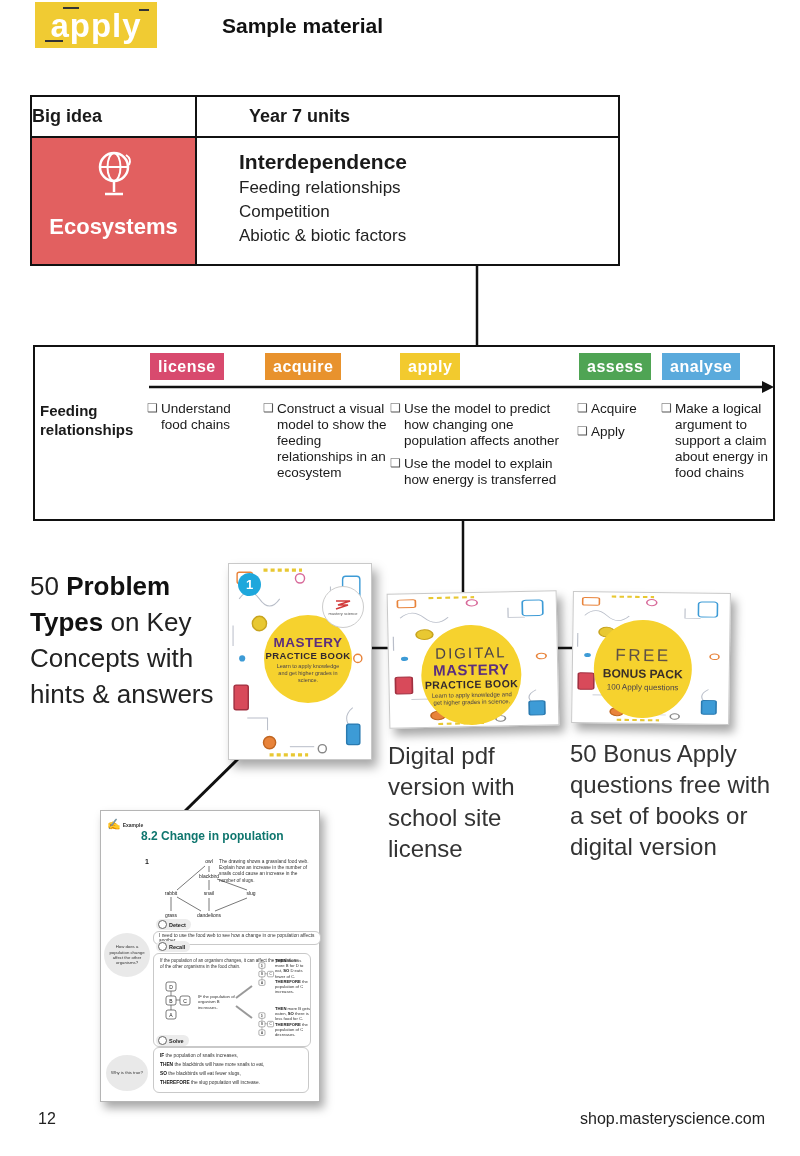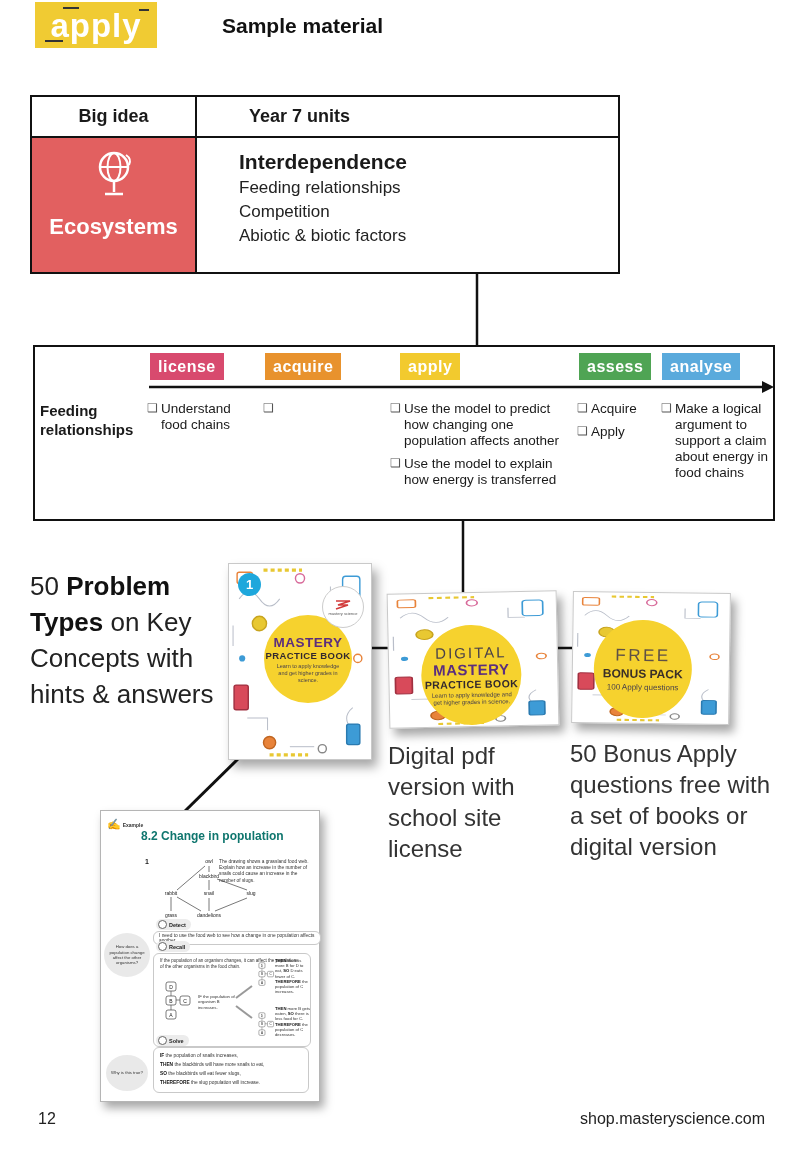--- a/index.html
+++ b/index.html
@@ -13,25 +13,25 @@
   .logo-mark{position:absolute;background:#333;height:2px;}
   #page-title{left:186px;top:14px;font-size:21px;font-weight:bold;color:#111;margin-left:36px;}
 
   
   #connectors{left:0;top:0;z-index:0;}
 
   
   #bigidea-table{left:30px;top:95px;width:590px;border:2px solid #111;border-collapse:collapse;background:#fff;z-index:1;}
   #bigidea-table td,#bigidea-table th{border:2px solid #111;vertical-align:top;}
   .th-cell{font-size:18px;font-weight:bold;padding:9px 0;}
-  .col1{width:163px;text-align:center;}
+  .col1{width:163px;text-align:left;}
   .col2 .th-inner{padding-left:52px;text-align:left;}
   #ecosystem-cell{background:#e26060;text-align:center;padding:10px 0 12px 0;}
   #ecosystem-cell .label{color:#fff;font-size:22px;font-weight:bold;margin-top:10px;}
-  #unit-cell{padding:12px 10px 24px 42px;}
+  #unit-cell{padding:12px 10px 16px 42px;}
   #unit-title{font-size:21px;font-weight:bold;margin-bottom:2px;}
   .unit-line{font-size:17px;line-height:24px;color:#222;}
 
   
   #flow-box{left:33px;top:345px;width:742px;height:176px;border:2px solid #111;background:#fff;z-index:1;box-sizing:border-box;}
   .stage{position:absolute;top:6px;height:27px;line-height:27px;padding:0 8px;color:#fff;
          font-size:16px;font-weight:bold;letter-spacing:.5px;}
   #flow-row-label{left:5px;top:54px;width:112px;font-size:15px;font-weight:bold;line-height:19px;}
   .chk-col{position:absolute;top:54px;font-size:13.5px;line-height:16px;}
   .chk{display:flex;margin-bottom:7px;}
@@ -168,20 +168,21 @@
 
     <div class="chk-col" style="left:112px;width:110px;">
       <div class="chk">
         <span class="box">❑</span>
         <span class="txt">Understand food chains</span>
       </div>
     </div>
     <div class="chk-col" style="left:228px;width:124px;">
       <div class="chk">
         <span class="box">❑</span>
+        <span class="txt">Construct a visual model to show the feeding relationships in an ecosystem</span>
       </div>
     </div>
     <div class="chk-col bold-col" style="left:355px;width:188px;">
       <div class="chk">
         <span class="box">❑</span>
         <span class="txt">Use the model to predict how changing one population affects another</span>
       </div>
       <div class="chk">
         <span class="box">❑</span>
         <span class="txt">Use the model to explain how energy is transferred</span>

